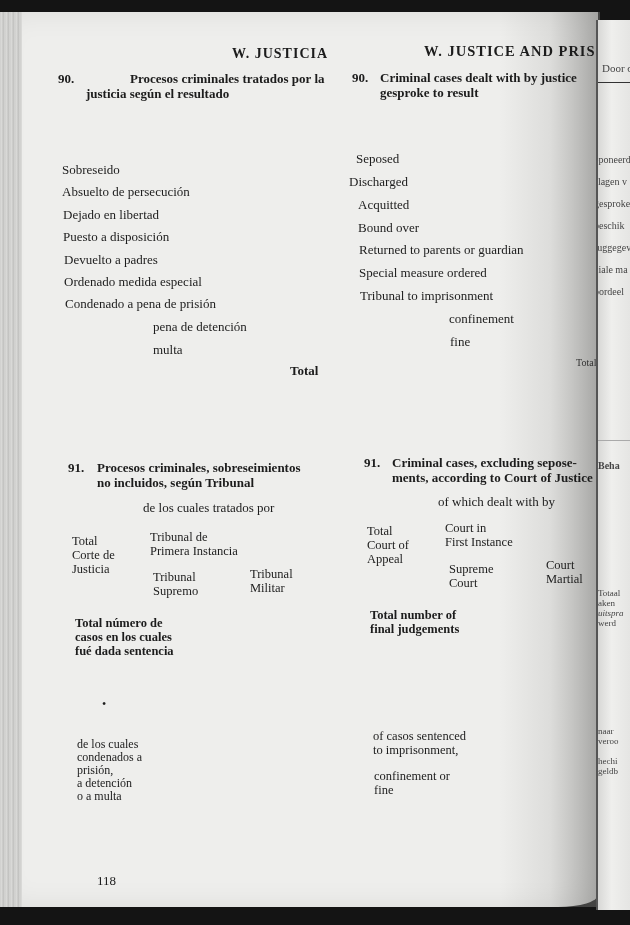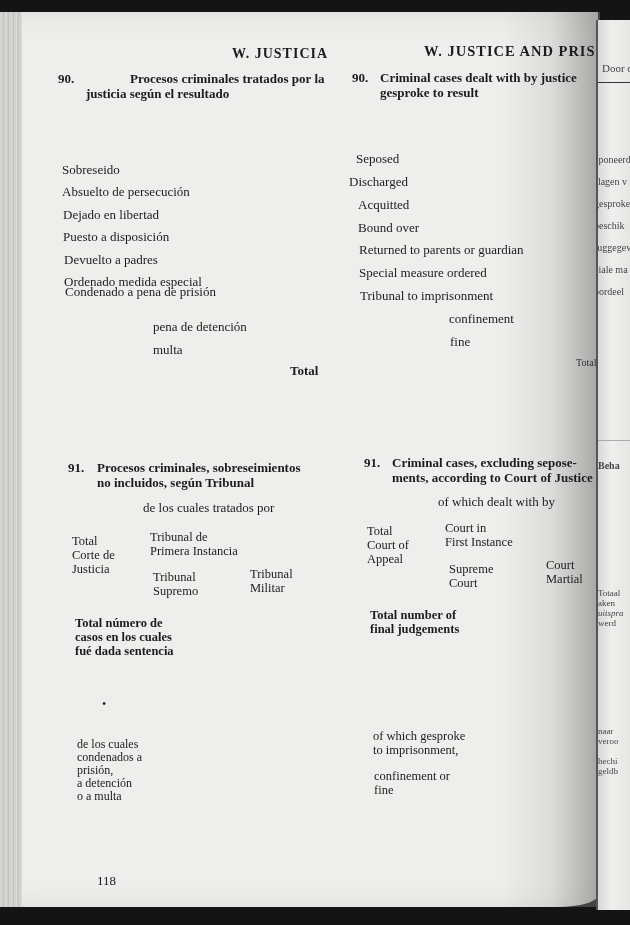--- a/index.html
+++ b/index.html
@@ -62,21 +62,21 @@
 <div class="abs title" style="left:352px; top:70px;">90.</div>
 <div class="abs title" style="left:380px; top:70px;">Criminal cases dealt with by justice</div>
 <div class="abs title" style="left:380px; top:85px;">gesproke to result</div>
 
 <div class="abs row" style="left:62px; top:162px;">Sobreseido</div>
 <div class="abs row" style="left:62px; top:184px;">Absuelto de persecución</div>
 <div class="abs row" style="left:63px; top:207px;">Dejado en libertad</div>
 <div class="abs row" style="left:63px; top:229px;">Puesto a disposición</div>
 <div class="abs row" style="left:64px; top:252px;">Devuelto a padres</div>
 <div class="abs row" style="left:64px; top:274px;">Ordenado medida especial</div>
-<div class="abs row" style="left:65px; top:284px;">Condenado a pena de prisión</div>
+<div class="abs row" style="left:65px; top:296px;">Condenado a pena de prisión</div>
 <div class="abs row" style="left:153px; top:319px;">pena de detención</div>
 <div class="abs row" style="left:153px; top:342px;">multa</div>
 <div class="abs row bold" style="left:290px; top:363px;">Total</div>
 
 <div class="abs row" style="left:356px; top:151px;">Seposed</div>
 <div class="abs row" style="left:339px; top:174px;margin-left:10px;">Discharged</div>
 <div class="abs row" style="left:358px; top:197px;">Acquitted</div>
 <div class="abs row" style="left:358px; top:220px;">Bound over</div>
 <div class="abs row" style="left:359px; top:242px;">Returned to parents or guardian</div>
 <div class="abs row" style="left:359px; top:265px;">Special measure ordered</div>
@@ -116,21 +116,21 @@
 Court of
 Appeal</div>
 <div class="abs ml" style="left:445px; top:521px;">Court in
 First Instance</div>
 <div class="abs ml" style="left:449px; top:562px;">Supreme
 Court</div>
 <div class="abs ml" style="left:546px; top:558px;">Court
 Martial</div>
 <div class="abs ml bold" style="left:370px; top:608px;">Total number of
 final judgements</div>
-<div class="abs ml" style="left:373px; top:729px;">of which gesproke
+<div class="abs ml" style="left:373px; top:729px;">of casos sentenced
 to imprisonment,</div>
 <div class="abs ml" style="left:374px; top:769px;">confinement or
 fine</div>
 
 <div class="abs pagenum" style="left:97px; top:873px;">118</div>
 
 <div class="next-page">
   <div class="np-text" style="top:42px; font-size:11px;">Door de</div>
   <div class="np-line" style="top:62px;"></div>
   <div class="np-text" style="top:134px; left:-4px;">eponeerd</div>

